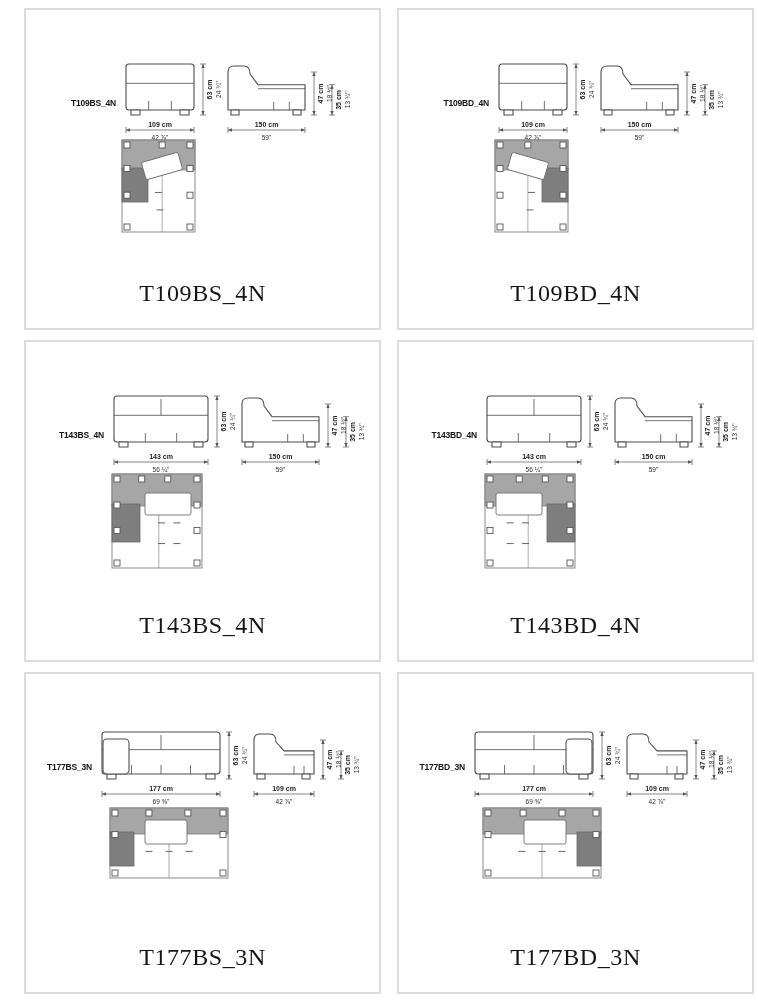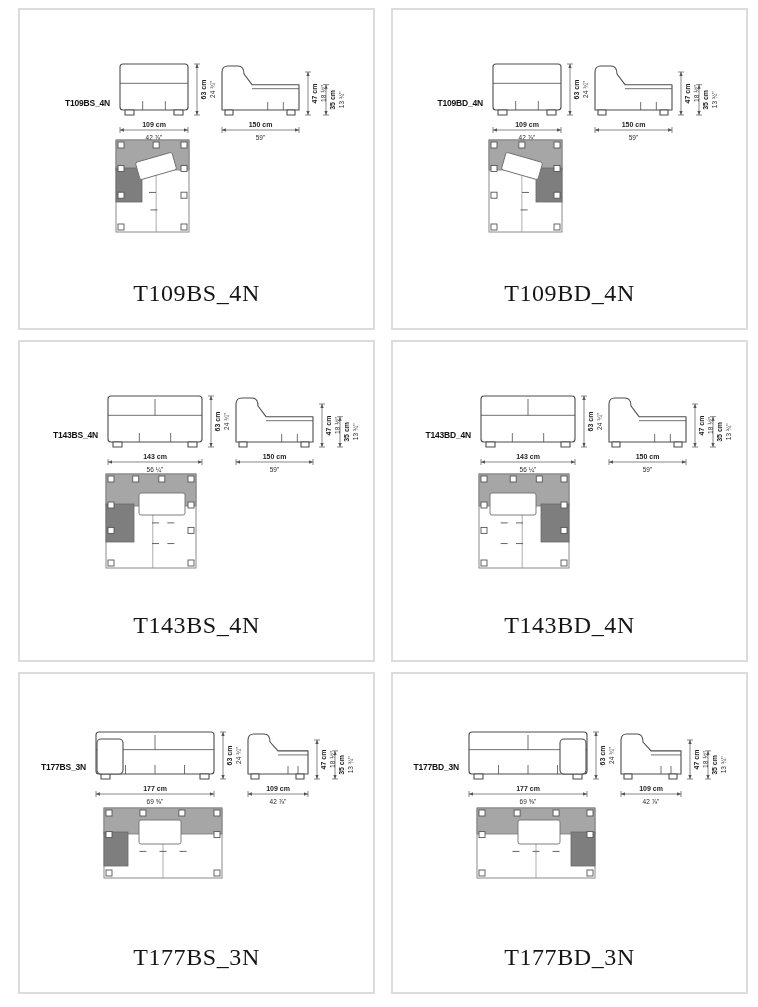--- a/index.html
+++ b/index.html
@@ -1,17 +1,17 @@
 <!DOCTYPE html>
 <html style="--cell-border: #dcdcdc; --line: #4c4c4c; --plan-light: #a6a6a6; --plan-dark: #7e7e7e;"><head>
 <meta charset="utf-8">
 <style>
   html,body{margin:0;padding:0;background:#fff;}
   body{width:758px;height:1007px;font-family:"Liberation Sans",sans-serif;box-sizing:border-box;}
-  .page{padding:8px 18px;box-sizing:border-box;}
+  .page{padding:8px 24px;box-sizing:border-box;}
   .grid{display:grid;grid-template-columns:357px 357px;grid-auto-rows:322px;gap:10px 16px;}
   .cell{border:2px solid var(--cell-border,#dcdcdc);box-sizing:border-box;background:#fff;
         display:flex;flex-direction:column;align-items:center;overflow:hidden;}
   .drawing{display:block;width:353px;height:232px;flex:none;}
   .caption{font-family:"Liberation Serif",serif;font-size:24px;color:#151515;
            letter-spacing:0.6px;text-align:center;margin-top:38px;}
   
   .ln{fill:#fff;stroke:var(--line,#4c4c4c);stroke-width:1.1;stroke-linejoin:round;}
   .lnt{stroke:var(--line,#4c4c4c);stroke-width:0.8;fill:none;}
   .dim{stroke:#555;stroke-width:0.7;fill:none;}

